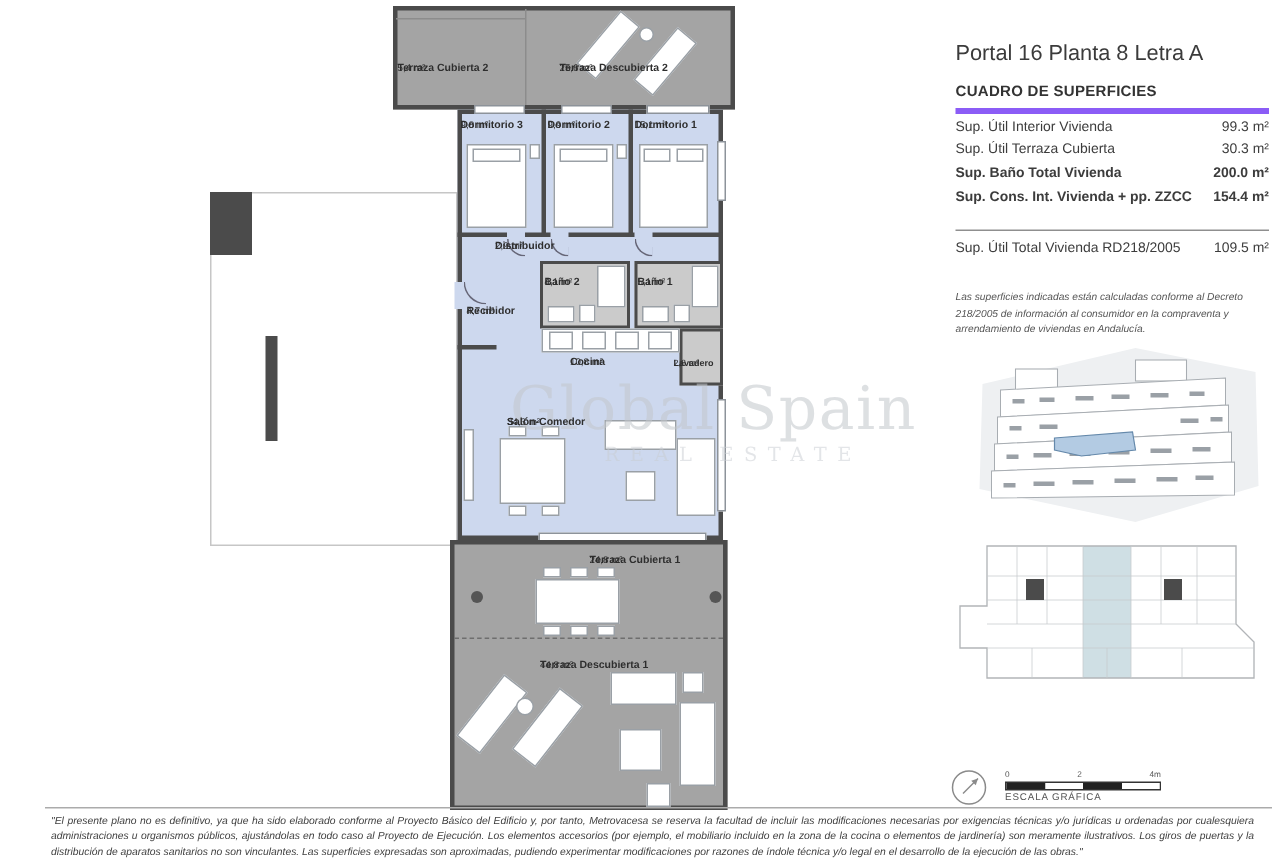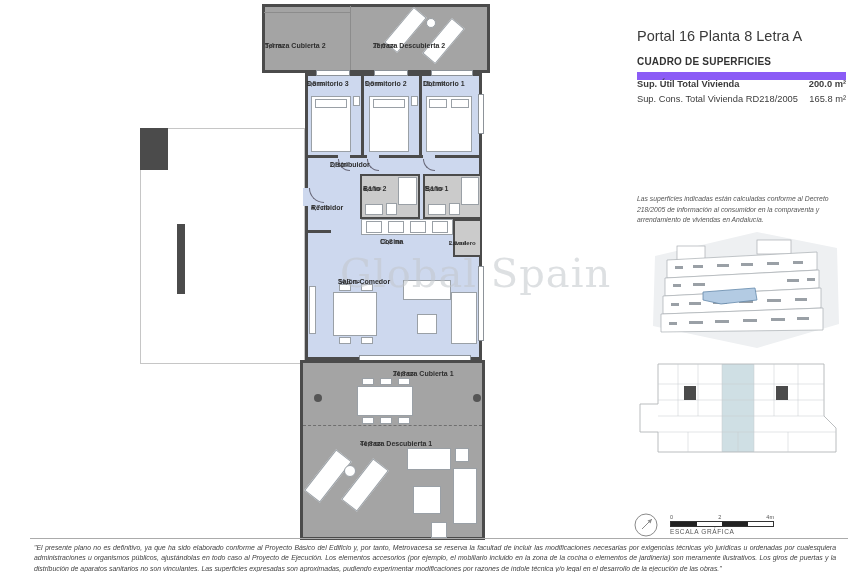--- a/index.html
+++ b/index.html
@@ -25,21 +25,21 @@
   .rname{display:block;font-weight:bold;font-size:7px;position:static}
   .rarea{display:block;font-size:6.5px;position:static}
   .outline{border:1px solid #c6c6c6}
   .wm{font-family:"DejaVu Serif",serif;font-size:40px;color:#c3c7cc;opacity:.55;
       letter-spacing:1px;white-space:nowrap;z-index:5}
   .wm2{font-family:"DejaVu Serif",serif;font-size:13px;color:#c9cdd2;opacity:.5;
       letter-spacing:7px;white-space:nowrap;z-index:5}
   
   .title{position:absolute;left:637px;top:28px;font-size:14.5px;color:#3b3b3b}
   .thead{position:absolute;left:637px;top:56px;width:209px;font-size:10px;font-weight:bold;
-         letter-spacing:.2px;padding-bottom:5px;border-bottom:8px solid #8b5cf6;color:#333}
+         letter-spacing:.2px;padding-bottom:5px;border-bottom:4px solid #8b5cf6;color:#333}
   .srows{position:absolute;left:637px;top:76px;width:209px}
   .srow{display:flex;justify-content:space-between;align-items:baseline;
         padding:2.8px 0;font-size:9.3px;color:#3c3c3c}
   .srow.bold{font-weight:bold}
   .sep1{border-top:1px solid #8f8f8f;margin-top:5px;padding-top:5px}
   .sep2{border-top:1px solid #8f8f8f;margin-top:15px;padding-top:6px}
   .note{position:absolute;left:637px;top:194px;width:202px;font-size:6.8px;font-style:italic;
         color:#555;line-height:1.55}
   .scale-wrap{position:absolute;left:670px;top:514px;width:104px}
   .scale-ticks{display:flex;justify-content:space-between;font-size:5.5px;color:#555;margin-bottom:1px}
@@ -139,20 +139,21 @@
   <div class="furn" style="left:183px;top:446px;width:20px;height:52px;transform:rotate(38deg)"></div>
   <div class="furn" style="left:220px;top:455px;width:20px;height:52px;transform:rotate(38deg)"></div>
   <div class="furn round" style="left:209px;top:461px;width:12px;height:12px"></div>
   <div class="furn" style="left:272px;top:444px;width:44px;height:22px"></div>
   <div class="furn" style="left:320px;top:444px;width:14px;height:14px"></div>
   <div class="furn" style="left:318px;top:464px;width:24px;height:56px"></div>
   <div class="furn" style="left:278px;top:482px;width:28px;height:28px"></div>
   <div class="furn" style="left:296px;top:518px;width:16px;height:16px"></div>
 
   <div class="wm" style="left:205px;top:246px">Global Spain</div>
+  <div class="wm2" style="left:268px;top:292px">REAL ESTATE</div>
 
   <div class="rlabel" style="left:130px;top:38px;width:75px">
     <span class="rname">Terraza Cubierta 2</span>
     <span class="rarea">5,4 m²</span>
   </div>
   <div class="rlabel" style="left:238px;top:38px;width:95px">
     <span class="rname">Terraza Descubierta 2</span>
     <span class="rarea">25,6 m²</span>
   </div>
   <div class="rlabel" style="left:172px;top:76px;width:54px">
@@ -202,27 +203,39 @@
   <div class="rlabel" style="left:225px;top:436px;width:90px">
     <span class="rname">Terraza Descubierta 1</span>
     <span class="rarea">44,8 m²</span>
   </div>
 </div>
 
 <div class="title">Portal 16 Planta 8 Letra A</div>
 <div class="thead">CUADRO DE SUPERFICIES</div>
 
 <div class="srows">
+  <div class="srow">
+    <span>Sup. Útil Interior Vivienda</span>
+    <span>99.3 m²</span>
+  </div>
+  <div class="srow">
+    <span>Sup. Útil Terraza Cubierta</span>
+    <span>30.3 m²</span>
+  </div>
   <div class="srow bold">
-    <span>Sup. Útil Total Vivienda</span>
+    <span>Sup. Baño Total Vivienda</span>
     <span>200.0 m²</span>
   </div>
-  <div class="srow">
-    <span>Sup. Cons. Total Vivienda RD218/2005</span>
-    <span>165.8 m²</span>
+  <div class="srow bold">
+    <span>Sup. Cons. Int. Vivienda + pp. ZZCC</span>
+    <span>154.4 m²</span>
+  </div>
+  <div class="srow sep2">
+    <span>Sup. Útil Total Vivienda RD218/2005</span>
+    <span>109.5 m²</span>
   </div>
 </div>
 
 <div class="note">Las superficies indicadas están calculadas conforme al Decreto 218/2005 de información al consumidor en la compraventa y arrendamiento de viviendas en Andalucía.</div>
 
 <svg class="abs" style="left:637px;top:226px" width="205" height="128" viewBox="0 0 205 128">
   <polygon points="18,30 120,6 200,22 202,98 120,122 16,100" fill="#eef0f2"></polygon>
   <rect x="40" y="20" width="28" height="14" fill="#ffffff" stroke="#a8adb2" stroke-width="0.7"></rect>
   <rect x="120" y="14" width="34" height="14" fill="#ffffff" stroke="#a8adb2" stroke-width="0.7"></rect>
   <polygon points="30,34 180,26 180,44 30,52" fill="#ffffff" stroke="#a8adb2" stroke-width="0.7"></polygon>

